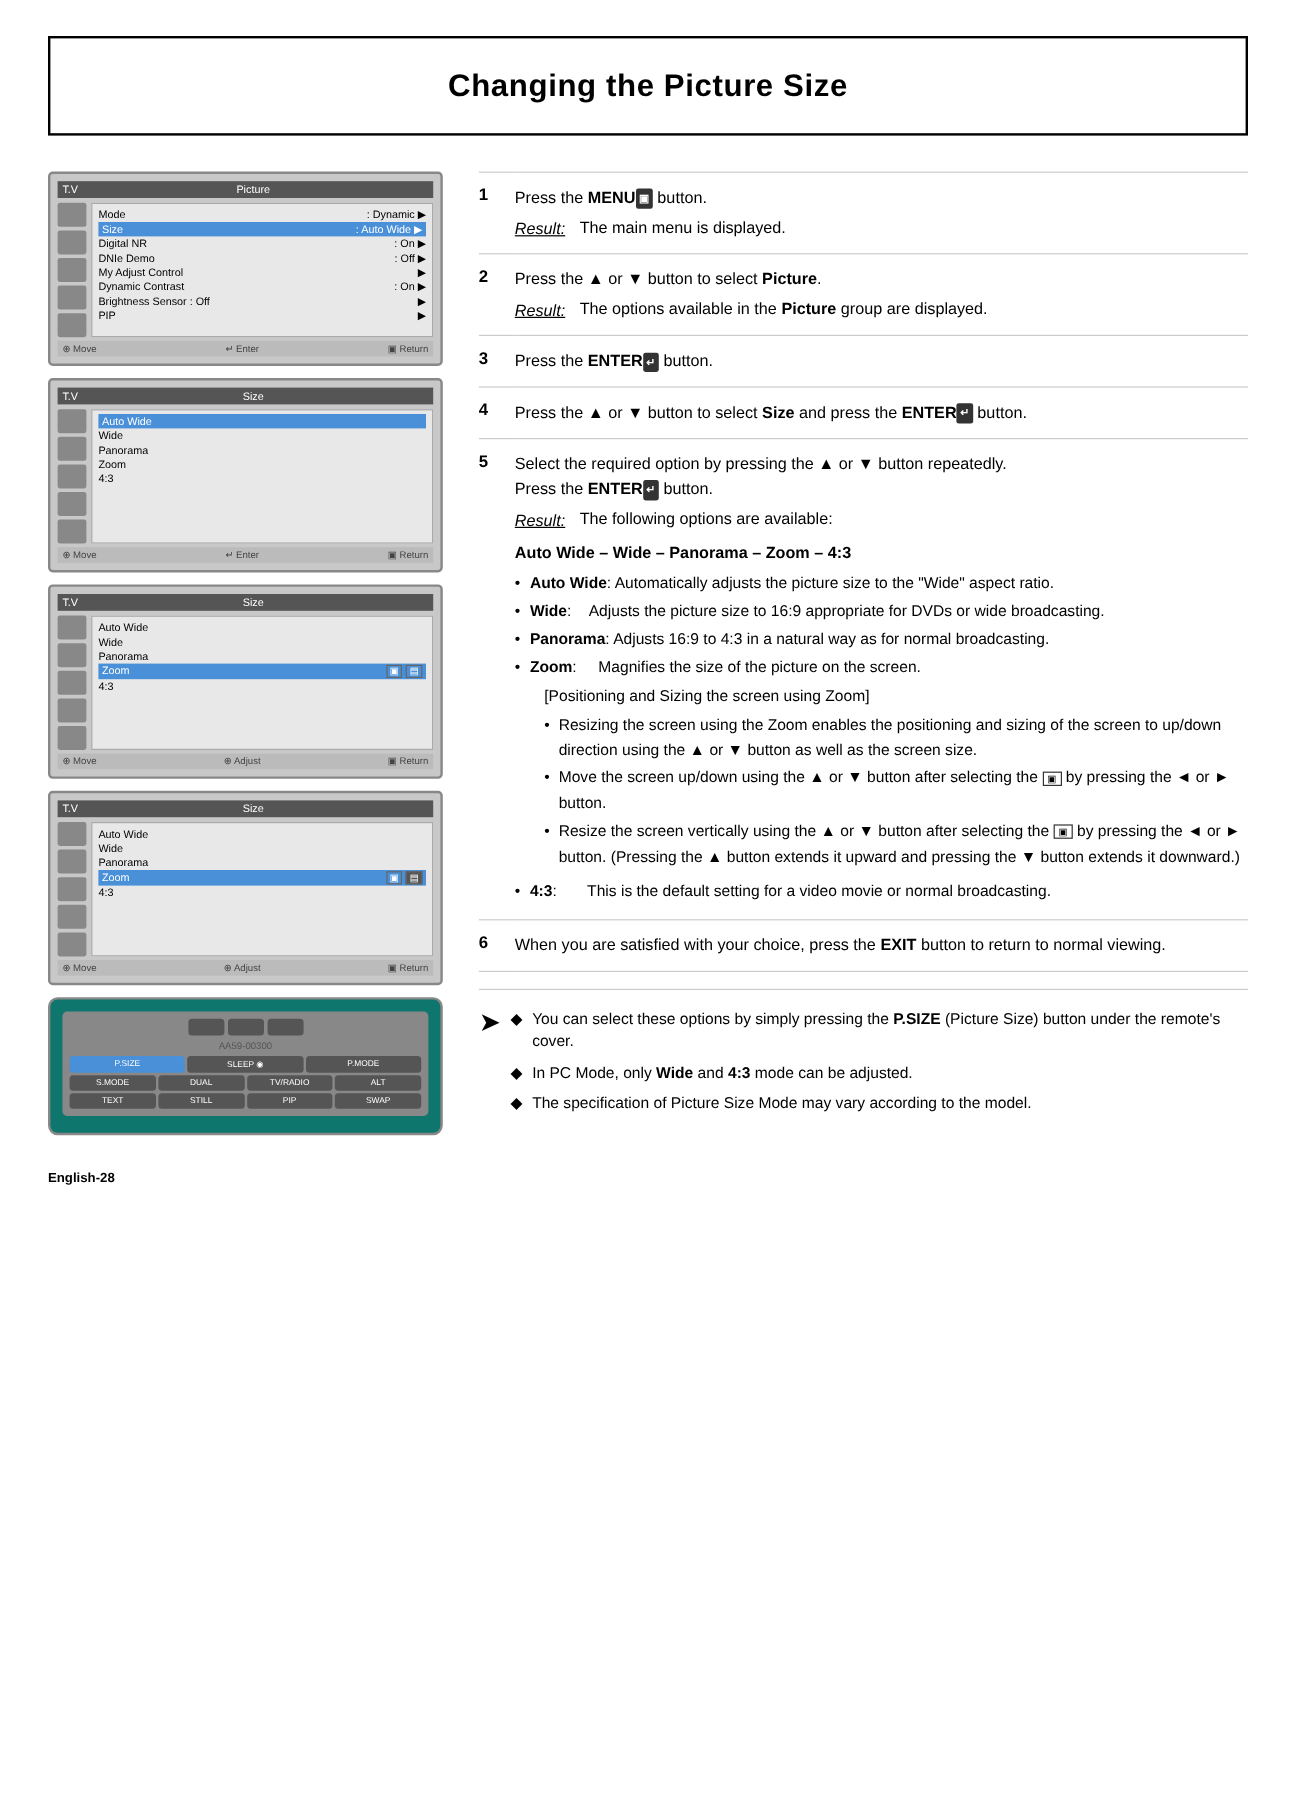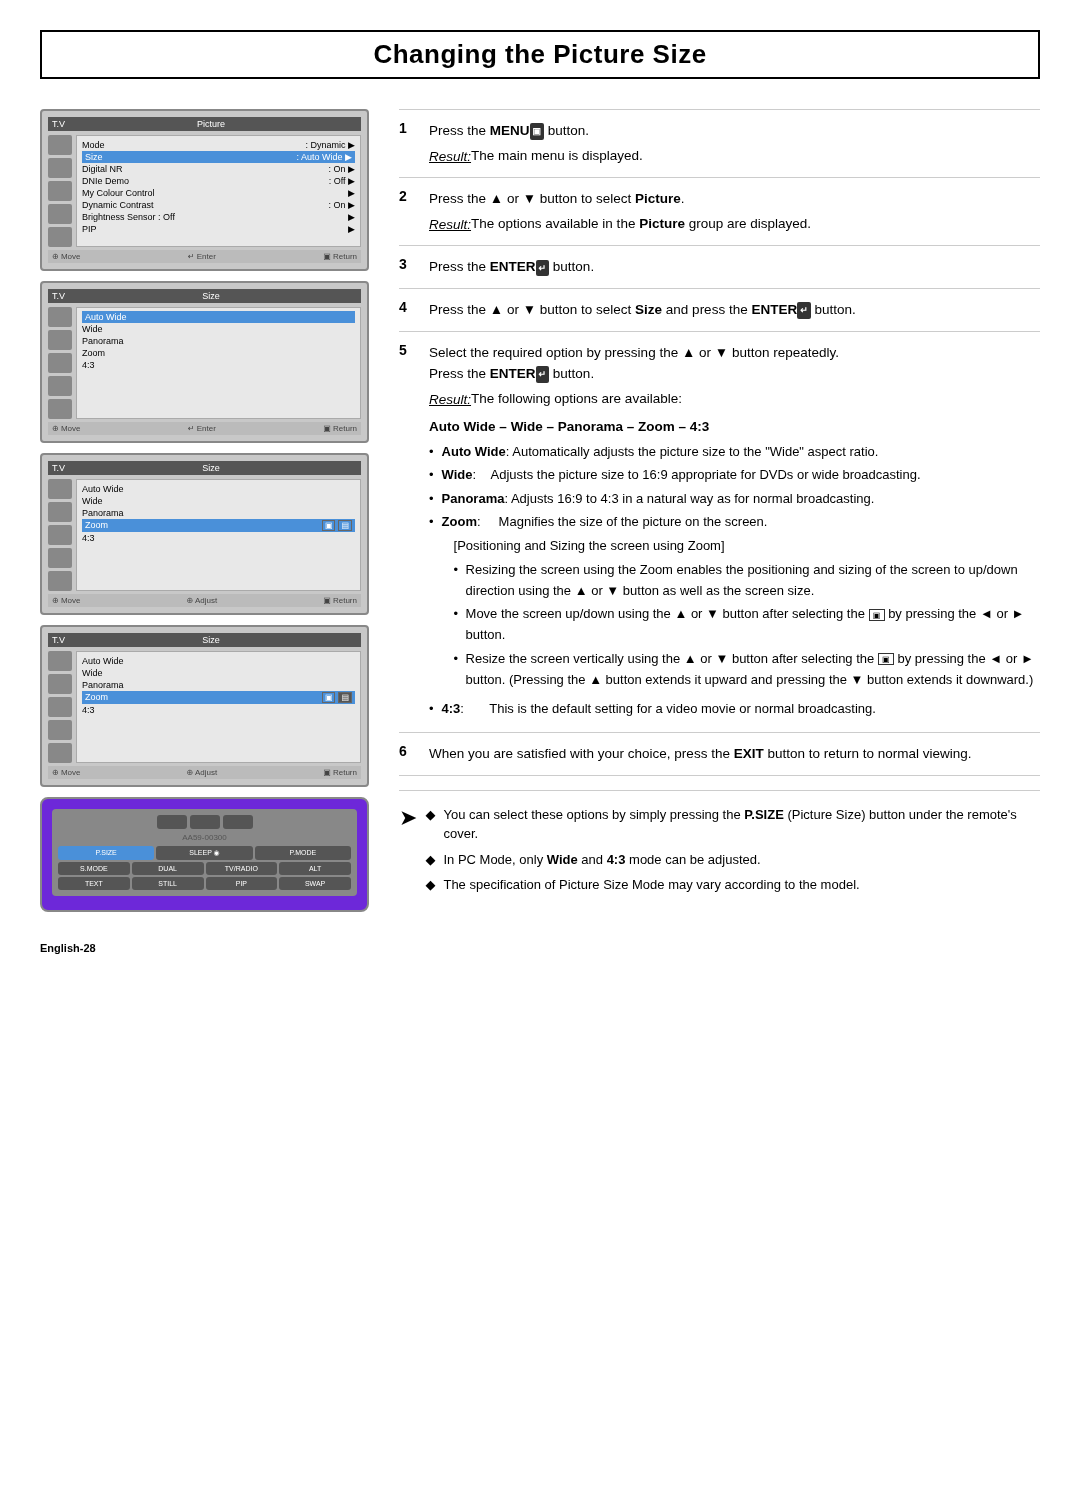--- a/index.html
+++ b/index.html
@@ -10,21 +10,21 @@
       font-family: Arial, Helvetica, sans-serif;
       font-size: 14px;
       color: #000;
       padding: 30px 40px;
     }
 
     
     .page-title-box {
       border: 2px solid #000;
       text-align: center;
-      padding: 7px 20px;
+      padding: 24px 20px;
       margin-bottom: 30px;
     }
     .page-title-box h1 {
       font-size: 26px;
       font-weight: 900;
       font-family: Arial Black, Arial, sans-serif;
       letter-spacing: 0.5px;
     }
 
     
@@ -108,21 +108,21 @@
     .tv-size-menu {
       flex: 1;
       background: #e8e8e8;
       border: 1px solid #aaa;
       padding: 3px 5px;
       font-size: 9px;
     }
 
     
     .remote-box {
-      background: #6d28d9;
+      background: #0f766e;
       border: 2px solid #888;
       border-radius: 8px;
       padding: 10px;
       text-align: center;
       font-size: 9px;
     }
     .remote-btn {
       background: #555;
       color: #fff;
       border-radius: 3px;
@@ -165,21 +165,21 @@
       font-weight: bold;
       font-size: 14px;
     }
     .step-content {
       padding: 10px 0;
       line-height: 1.6;
       font-size: 13.5px;
     }
     .step-content .result-row {
       display: flex;
-      gap: 0;
+      gap: 12px;
       margin-top: 4px;
     }
     .result-label {
       font-style: italic;
       text-decoration: underline;
       white-space: nowrap;
       font-size: 13.5px;
     }
     .result-text {
       font-size: 13.5px;
@@ -309,21 +309,21 @@
             </div>
           <div class="tv-menu-item">
               <span>Digital NR</span>
               <span>: On ▶</span>
             </div>
           <div class="tv-menu-item">
               <span>DNIe Demo</span>
               <span>: Off ▶</span>
             </div>
           <div class="tv-menu-item">
-              <span>My Colour Control</span>
+              <span>My Adjust Control</span>
               <span>▶</span>
             </div>
           <div class="tv-menu-item">
               <span>Dynamic Contrast</span>
               <span>: On ▶</span>
             </div>
           <div class="tv-menu-item">
               <span>Brightness Sensor : Off</span>
               <span>▶</span>
             </div>

